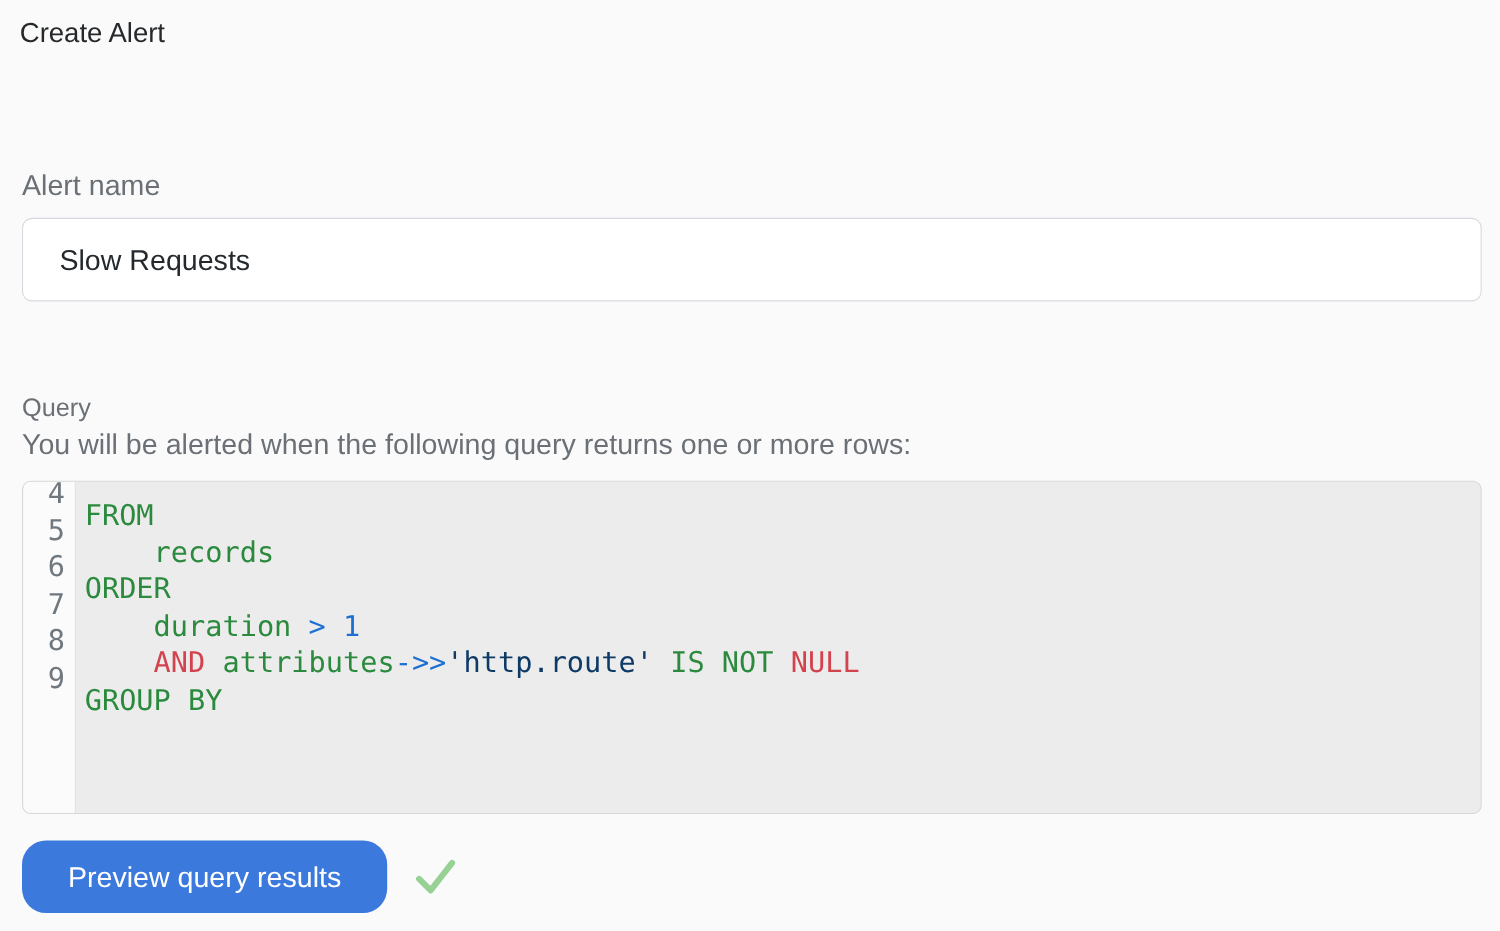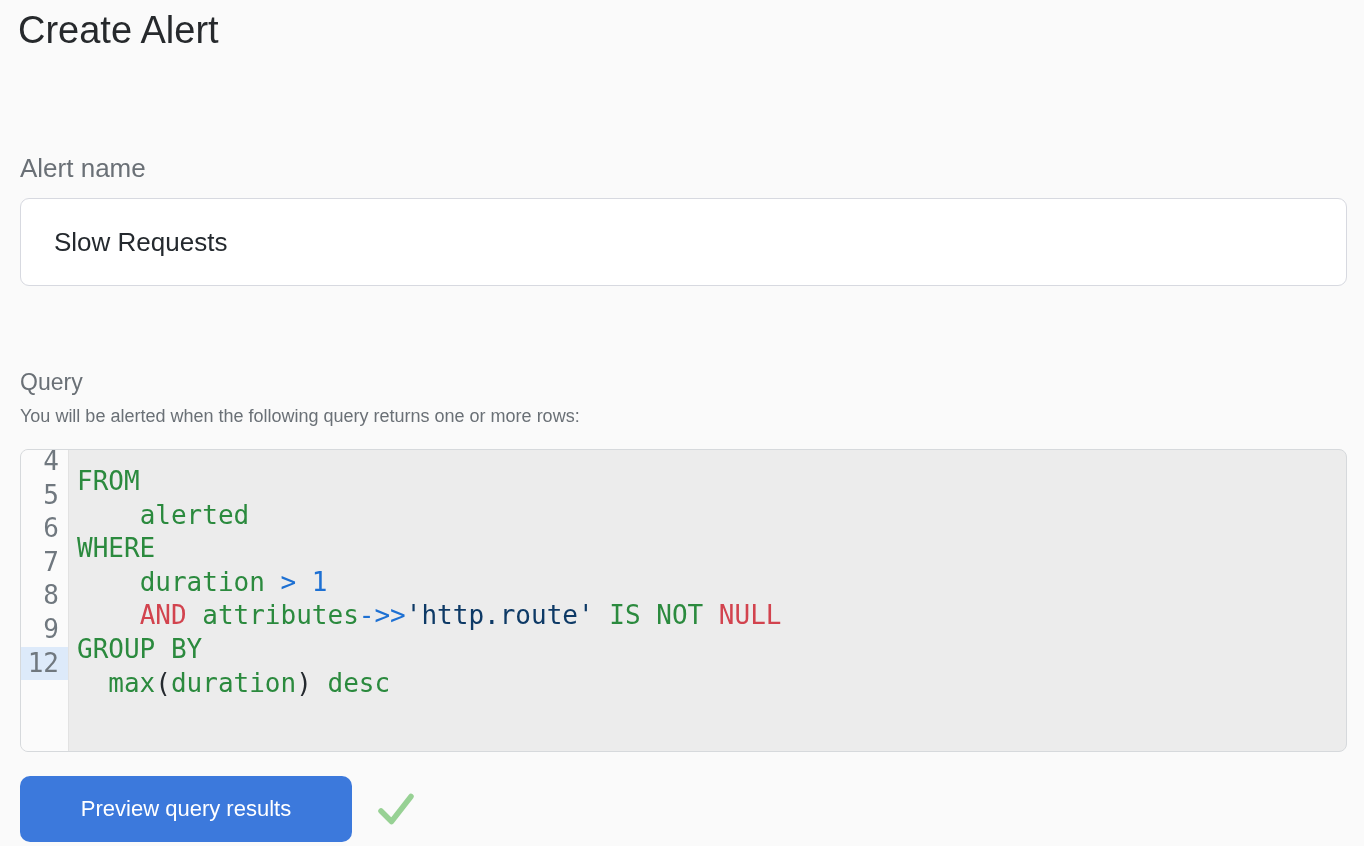--- a/index.html
+++ b/index.html
@@ -7,55 +7,55 @@
     padding: 0;
     width: 1364px;
     height: 846px;
     overflow: hidden;
     background: #fafafa;
     font-family: "Liberation Sans", sans-serif;
     color: #24292e;
   }
   .page-title {
     margin: 8px 0 0 18px;
-    font-size: 38px;
+    font-size: 25px;
     font-weight: 400;
     line-height: 44px;
     color: #26292c;
   }
   .field-label {
     margin: 100px 17px 0 20px;
     font-size: 26px;
     line-height: 32px;
     color: #6a7076;
   }
   .name-input {
     display: block;
     box-sizing: border-box;
     margin: 14px 17px 0 20px;
     width: 1327px;
-    height: 88px;
+    height: 76px;
     background: #ffffff;
     border: 1.5px solid #d7d9e0;
     border-radius: 9px;
     padding: 0 0 0 33px;
     font-family: "Liberation Sans", sans-serif;
     font-size: 26px;
     color: #24292e;
     outline: none;
   }
   .query-label {
     margin: 80px 0 0 20px;
     font-size: 23px;
     line-height: 33px;
     color: #6a7076;
   }
   .query-desc {
     margin: 0 0 0 20px;
-    font-size: 18px;
+    font-size: 26px;
     line-height: 34px;
     color: #6a7076;
   }
   .editor {
     position: relative;
     box-sizing: border-box;
     margin: 16px 17px 0 20px;
     width: 1327px;
     height: 303px;
     background: #ececec;
@@ -108,25 +108,25 @@
     display: flex;
     align-items: center;
     margin: 24px 0 0 20px;
     gap: 22px;
   }
   .preview-btn {
     box-sizing: border-box;
     width: 332px;
     height: 66px;
     border: none;
-    border-radius: 10px;
+    border-radius: 22px;
     background: var(--button-bg);
     color: #ffffff;
     font-family: "Liberation Sans", sans-serif;
-    font-size: 22px;
+    font-size: 26px;
     cursor: pointer;
   }
   .check-icon svg { display: block; }
 </style>
 </head>
 <body>
 
 <h1 class="page-title">Create Alert</h1>
 
 <div class="field-label">Alert name</div>
@@ -137,41 +137,37 @@
 <div class="query-desc">You will be alerted when the following query returns one or more rows:</div>
 
 <div class="editor">
   <div class="code-lines">
       <div class="code-line">
         <div class="gutter-cell">4</div>
         <div class="code-cell"><span class="tok-keyword">FROM</span></div>
       </div>
       <div class="code-line">
         <div class="gutter-cell">5</div>
-        <div class="code-cell"><span class="tok-plain">    </span><span class="tok-keyword">alerted</span></div>
+        <div class="code-cell"><span class="tok-plain">    </span><span class="tok-keyword">records</span></div>
       </div>
       <div class="code-line">
         <div class="gutter-cell">6</div>
-        <div class="code-cell"><span class="tok-keyword">WHERE</span></div>
+        <div class="code-cell"><span class="tok-keyword">ORDER</span></div>
       </div>
       <div class="code-line">
         <div class="gutter-cell">7</div>
         <div class="code-cell"><span class="tok-plain">    </span><span class="tok-keyword">duration</span><span class="tok-plain"> </span><span class="tok-operator">&gt;</span><span class="tok-plain"> </span><span class="tok-number">1</span></div>
       </div>
       <div class="code-line">
         <div class="gutter-cell">8</div>
         <div class="code-cell"><span class="tok-plain">    </span><span class="tok-negation">AND</span><span class="tok-plain"> </span><span class="tok-keyword">attributes</span><span class="tok-operator">-&gt;&gt;</span><span class="tok-string">'http.route'</span><span class="tok-plain"> </span><span class="tok-keyword">IS</span><span class="tok-plain"> </span><span class="tok-keyword">NOT</span><span class="tok-plain"> </span><span class="tok-negation">NULL</span></div>
       </div>
       <div class="code-line">
         <div class="gutter-cell">9</div>
         <div class="code-cell"><span class="tok-keyword">GROUP BY</span></div>
-      </div>
-      <div class="code-line">
-        <div class="gutter-cell active">12</div>
-        <div class="code-cell"><span class="tok-plain">  </span><span class="tok-keyword">max</span><span class="tok-plain">(</span><span class="tok-keyword">duration</span><span class="tok-plain">)</span><span class="tok-plain"> </span><span class="tok-keyword">desc</span></div>
       </div>
     </div>
 </div>
 
 <div class="actions-row">
   <button class="preview-btn">Preview query results</button>
   <span class="check-icon">
     <svg width="44" height="44" viewBox="0 0 44 44">
       <path d="M7 24 L17.5 34.5 L37 9.5" fill="none" stroke="var(--check)" stroke-width="5.5" stroke-linecap="round" stroke-linejoin="round"></path>
     </svg>

